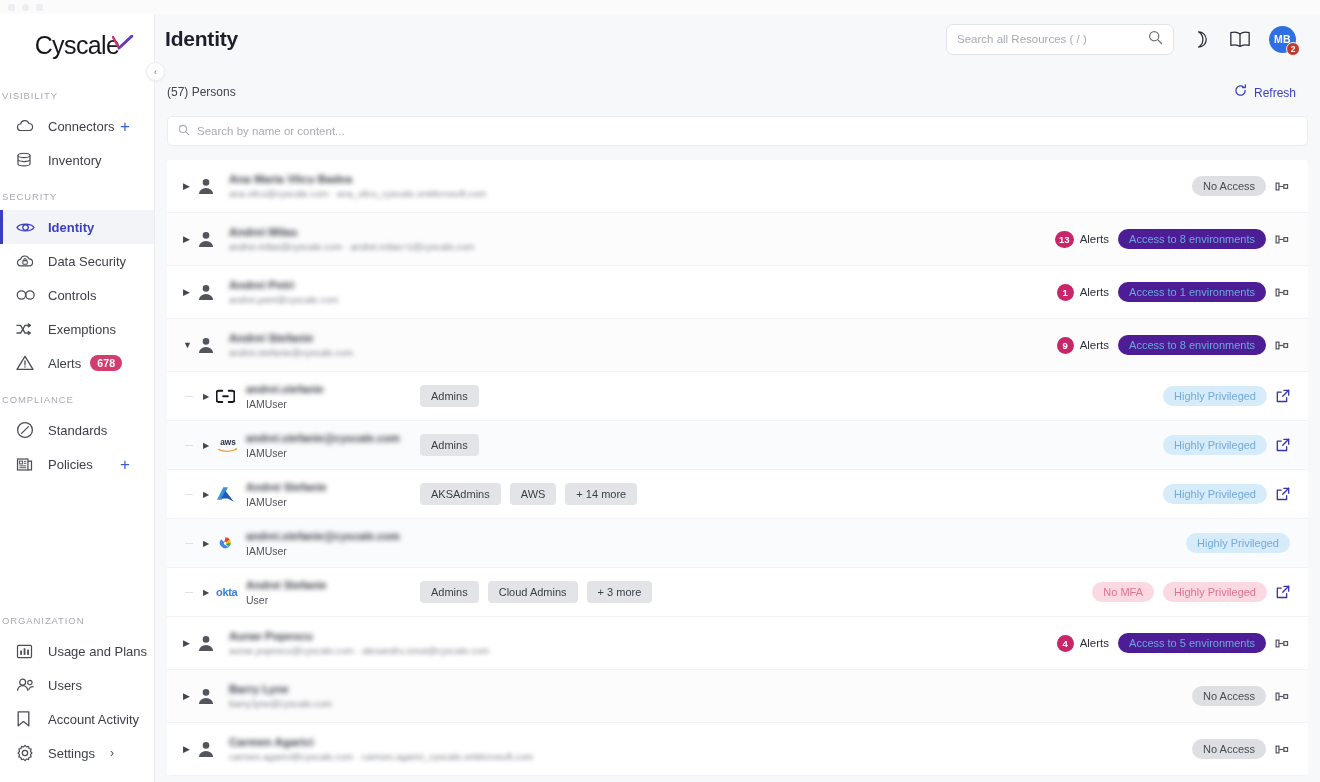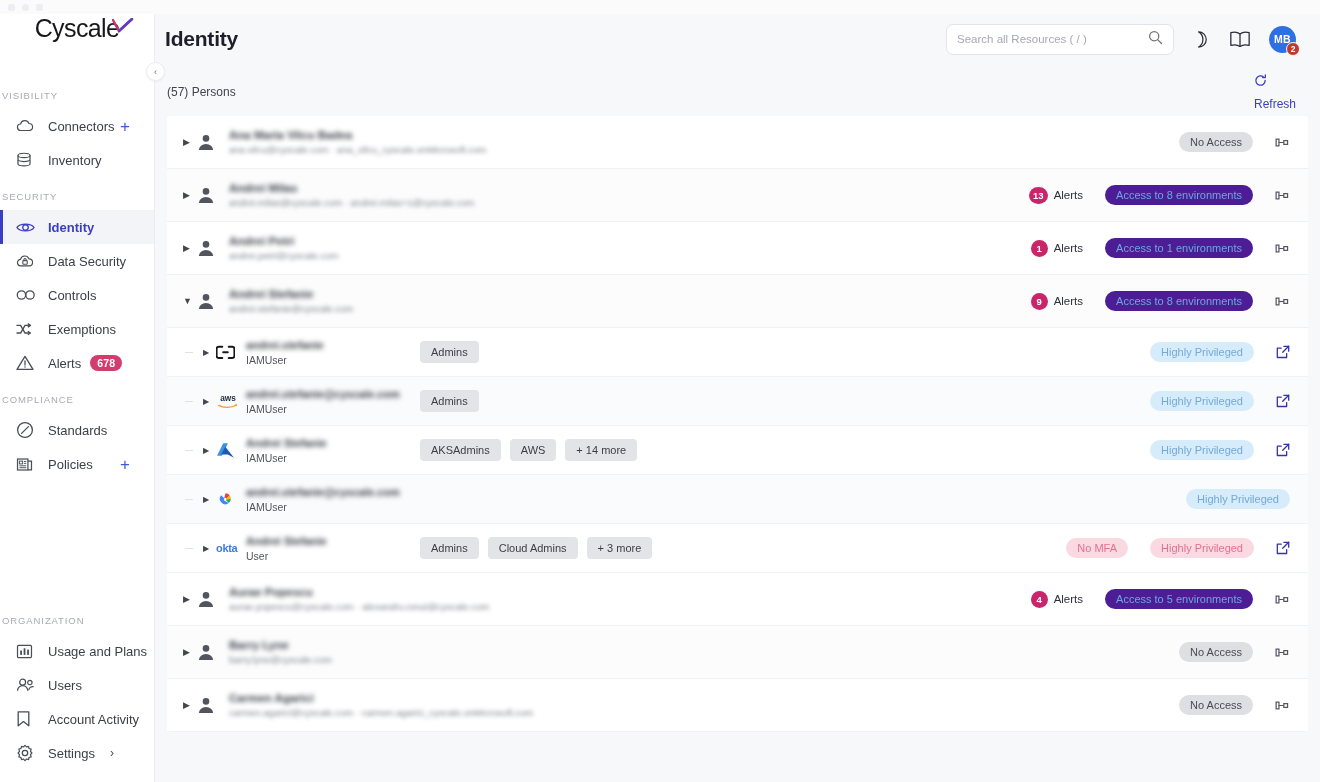--- a/index.html
+++ b/index.html
@@ -14,21 +14,21 @@
   
   .winbar { position:absolute; top:0; left:0; width:1320px; height:14px; background:#fbfbfc; z-index:40; }
   .winbar .dot { position:absolute; top:4px; width:7px; height:7px; border-radius:2px; background:#eceef1; }
   .winbar .dot.d1 { left:8px; } .winbar .dot.d2 { left:22px; border-radius:50%;} .winbar .dot.d3 { left:36px; }
 
   
   .sidebar {
     width: 155px; height: 782px; background:#fff; border-right:1px solid #ececf0;
     padding-top: 14px; position:relative; flex:0 0 155px; z-index:20;
   }
-  .logo-wrap { height: 62px; display:flex; align-items:flex-start; justify-content:center; }
+  .logo-wrap { height: 62px; display:flex; align-items:center; justify-content:center; }
   .logo { position:relative; font-size: 25px; letter-spacing:-0.6px; font-weight:400; color:#16161d; }
   .logo .tick { position:absolute; right:-15px; top:-3px; }
 
   .nav-section { margin-top: 14px; }
   .nav-label {
     font-size: 9.5px; letter-spacing: 0.9px; color:#a9abb4; padding: 0 0 8px 2px; text-transform:uppercase;
   }
   .nav-item {
     height: 34px; display:flex; align-items:center; padding-left: 16px; cursor:pointer;
     color:#3e4049; font-size: 13px; position:relative;
@@ -73,21 +73,21 @@
     font-weight:bold; display:flex; align-items:center; justify-content:center; letter-spacing:.3px;
   }
   .avatar-badge {
     position:absolute; right:-4px; bottom:-3px; width:14px; height:14px; border-radius:50%;
     background:#c0392f; color:#fff; font-size:8.5px; display:flex; align-items:center; justify-content:center;
     border:1.5px solid #f7f8fa; font-weight:bold;
   }
 
   .subbar { display:flex; align-items:center; padding: 0 24px 0 12px; height: 28px; }
   .persons-count { font-size:12px; color:#42444e; }
-  .refresh { margin-left:auto; display:flex; align-items:flex-start; gap:7px; color:#3b3ec4; font-size:12px; cursor:pointer;flex-direction:column; }
+  .refresh { margin-left:auto; display:flex; align-items:flex-end; gap:7px; color:#3b3ec4; font-size:12px; cursor:pointer; }
 
   .content { padding: 10px 12px 0 12px; }
   .search-list {
     height: 30px; background:#fff; border:1px solid #ebecf0; border-radius:5px;
     display:flex; align-items:center; padding: 0 10px; margin-bottom: 14px;
   }
   .search-list input {
     border:none; outline:none; font-size:11.5px; color:#53555e; width:100%; background:transparent;
     font-family:"Liberation Sans", sans-serif; margin-left:7px;
   }
@@ -103,21 +103,21 @@
   .person-ico { width:26px; flex:0 0 26px; color:#53555e; display:flex; align-items:center; }
   .names { margin-left: 6px; display:flex; flex-direction:column; justify-content:center; gap:3px; }
   .pname {
     font-size:11.5px; font-weight:bold; color:#3a3c46;
     filter: blur(2.6px); user-select:none;
   }
   .pmail {
     font-size:9.5px; color:#7e8089;
     filter: blur(2.3px); user-select:none;
   }
-  .row-right { margin-left:auto; display:flex; align-items:center; gap: 22px; }
+  .row-right { margin-left:auto; display:flex; align-items:center; gap: 9px; }
 
   .alerts-chip { display:flex; align-items:center; gap:6px; }
   .alerts-num {
     min-width:17px; height:17px; padding:0 4px; border-radius:50%; background:#c8256a; color:#fff;
     font-size:9.5px; font-weight:bold; display:flex; align-items:center; justify-content:center;
   }
   .alerts-word { font-size:11.5px; color:#2d2f39; }
 
   .pill { border-radius:11px; padding: 4px 11px; font-size:11px; white-space:nowrap; }
   .pill.blue { background:#4c1d95; color:#6aa8de; }
@@ -363,20 +363,29 @@
           <svg width="13" height="13" viewBox="0 0 14 14">
               <path d="M12 7 a5 5 0 1 1 -1.6 -3.6" fill="none" stroke="#3b3ec4" stroke-width="1.4" stroke-linecap="round"></path>
               <path d="M12.2 0.9 L12.2 3.8 L9.3 3.8" fill="none" stroke="#3b3ec4" stroke-width="1.4" stroke-linecap="round" stroke-linejoin="round"></path>
             </svg>
         </span>
         <span>Refresh</span>
       </div>
     </div>
 
     <div class="content">
+      <div class="search-list">
+        <span>
+          <svg width="12" height="12" viewBox="0 0 14 14">
+              <circle cx="5.8" cy="5.8" r="4.2" fill="none" stroke="#a9abb3" stroke-width="1.2"></circle>
+              <line x1="8.9" y1="8.9" x2="12.6" y2="12.6" stroke="#a9abb3" stroke-width="1.2" stroke-linecap="round"></line>
+            </svg>
+        </span>
+        <input value="" placeholder="Search by name or content..." style="">
+      </div>
 
       <div class="list" id="rows-container">
           <div class="row">
             <span class="caret">▶</span>
             <span class="person-ico">
               <svg width="18" height="18" viewBox="0 0 18 18">
                 <circle cx="9" cy="5.4" r="3.3" fill="#53555e"></circle>
                 <path d="M1.9 17 a7.1 6 0 0 1 14.2 0 Z" fill="#53555e"></path>
               </svg>
             </span>

